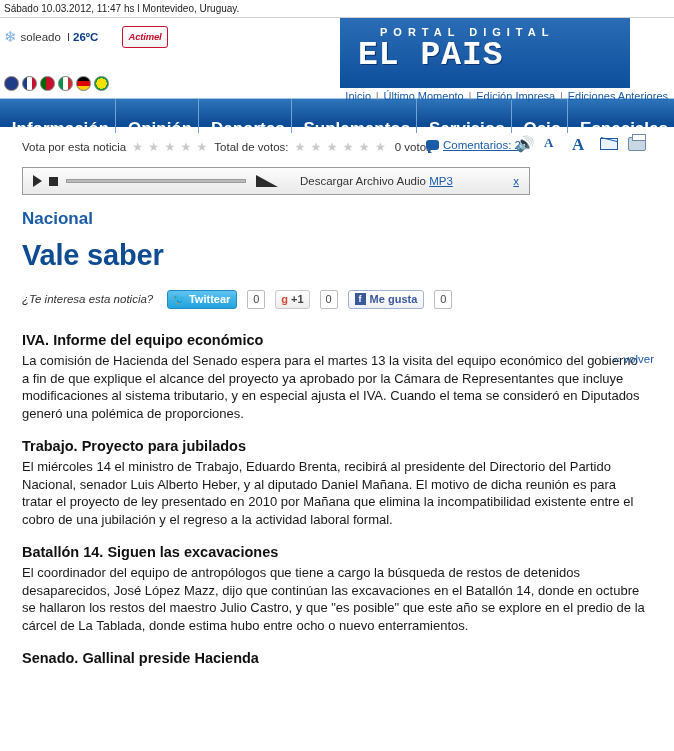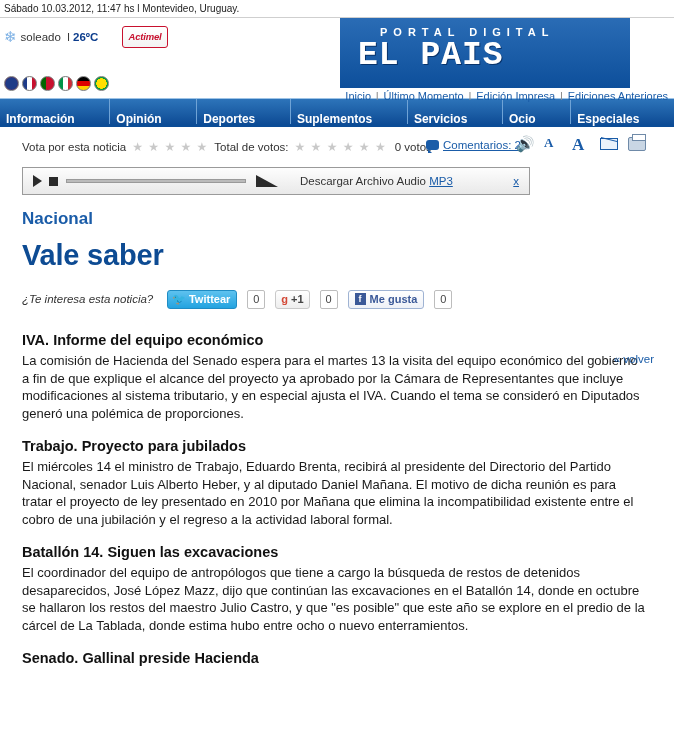--- a/index.html
+++ b/index.html
@@ -117,27 +117,27 @@
   .mainnav {
     height: 26px;
     background: linear-gradient(#2d74ba,#0e4c95);
     display: flex;
     align-items: stretch;
     border-top: 1px solid #9dc3e6;
   }
   .mainnav .item {
     flex: 1 1 auto;
     color: #fff;
-    font-size: 12px;
-    font-weight: bold;
-    text-align: left;
+    font-size: 17px;
+    font-weight: bold;
+    text-align: right;
     line-height: 26px;
     border-right: 1px solid #6fa3d6;
     white-space: nowrap;
-    padding: 7px 6px;
+    padding: 17px 6px;
   }
   .mainnav .item:last-child { border-right: none; }
   .underline-bar { height: 3px; background: #0b4c96; }
 
   
   .content {
     position: relative;
     padding: 0 28px 0 22px;
   }
 

